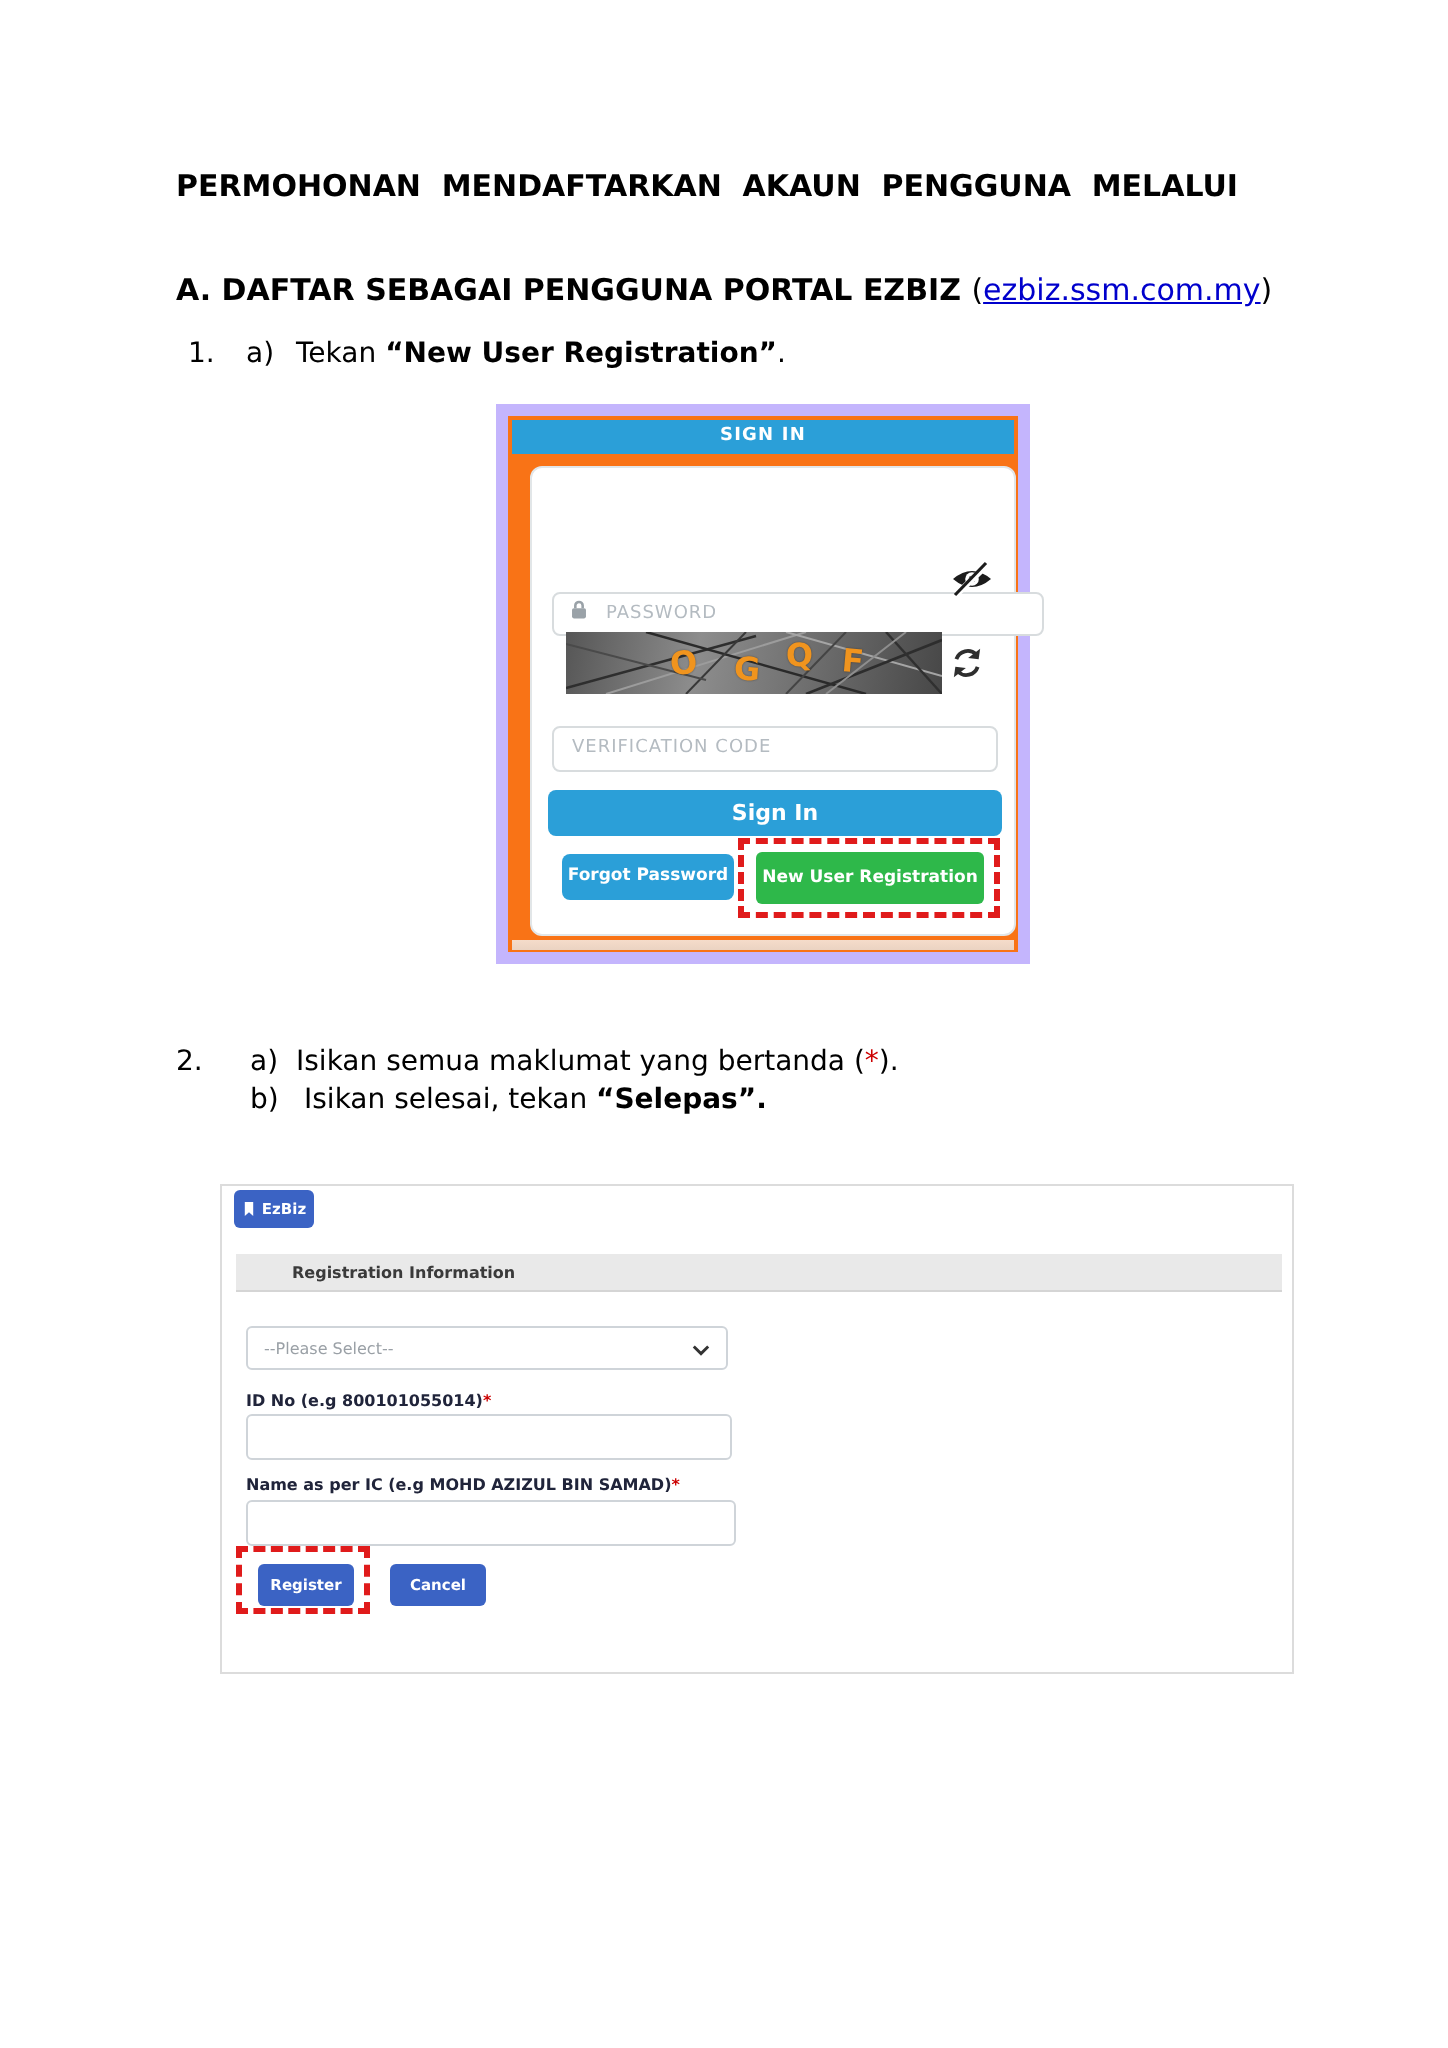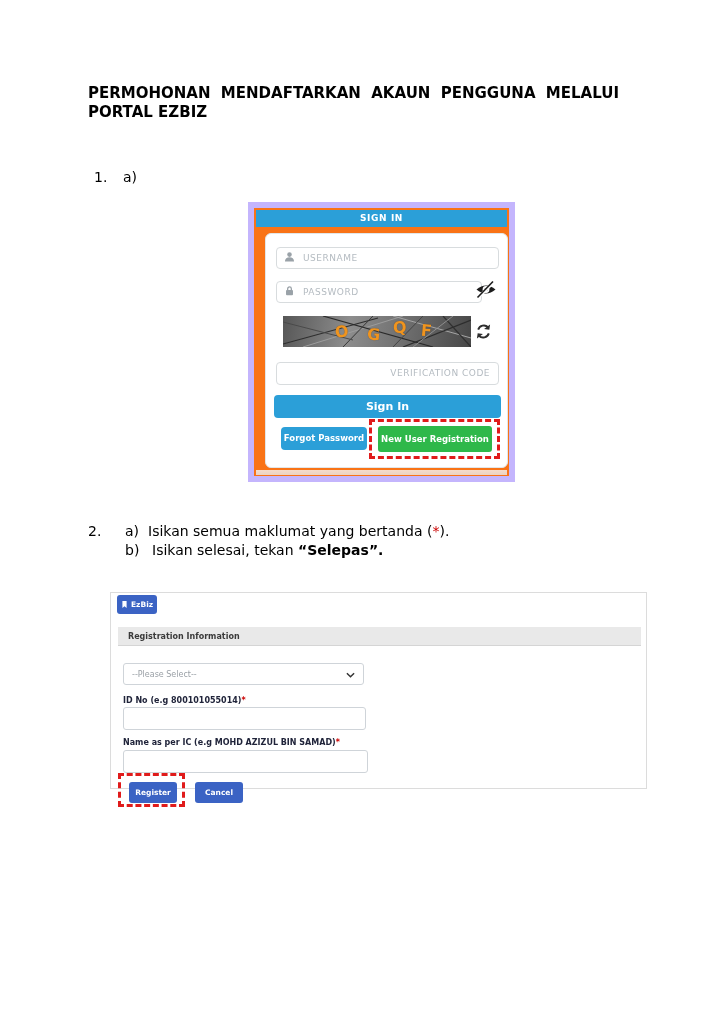--- a/index.html
+++ b/index.html
@@ -18,42 +18,42 @@
   .b { font-weight:bold; }
   .red { color:#cc0000; }
 
   
   .shot1 { position:absolute; left:248px; top:202px; width:267px; height:280px; background:#f97316; border:6px solid #c4b5fd; box-sizing:border-box; }
   .s1-header { position:absolute; left:2px; top:2px; right:2px; height:17px; background:#2b9fd8; color:#fff; font-size:9px; font-weight:bold; letter-spacing:0.6px; text-align:center; line-height:17px; }
   .s1-card { position:absolute; left:11px; top:25px; width:241px; height:233px; border:1px solid #e2e6e8; border-radius:6px; background:#fff; }
   .field { position:absolute; }
   .field input { width:100%; height:100%; box-sizing:border-box; border:1px solid #d8dcde; border-radius:4px; background:#fff; font-family:"DejaVu Sans", sans-serif; font-size:9px; color:#555; padding:0 8px 0 26px; letter-spacing:0.5px; outline:none; }
   .field input::placeholder { color:#b4bbc1; opacity:1; }
-  .field.no-icon input { padding-left:9px;text-align:right; }
+  .field.no-icon input { padding-left:9px; }
   .field .fld-icon { position:absolute; left:8px; top:50%; transform:translateY(-50%); width:11px; height:11px; }
   .f-user  { left:10px; top:12px;  width:223px; height:22px; }
-  .f-pass  { left:10px; top:46px;  width:206px; height:22px; }
+  .f-pass  { left:10px; top:60px;  width:246px; height:22px; }
   .f-verif { left:10px; top:127px; width:223px; height:23px; }
   .eye-toggle { position:absolute; left:208px; top:46px; width:24px; height:19px; cursor:pointer; }
   .captcha { position:absolute; left:17px; top:82px; width:188px; height:31px; background:linear-gradient(100deg,#565656,#8d8d8d 35%,#6e6e6e 65%,#474747); overflow:hidden; }
   .captcha .ch { position:absolute; color:#f0941e; font-size:16px; font-weight:bold; font-family:"DejaVu Sans", sans-serif; text-shadow:0 0 1px rgba(0,0,0,.4); }
   .captcha svg.lines { position:absolute; left:0; top:0; width:100%; height:100%; }
   .refresh-btn { position:absolute; left:209px; top:89px; width:17px; height:17px; cursor:pointer; }
   .btn { position:absolute; color:#fff; font-weight:bold; text-align:center; border-radius:4px; cursor:pointer; }
   .btn-signin  { left:8px;  top:161px; width:227px; height:23px; background:#2b9fd8; font-size:11px; line-height:23px; }
   .btn-forgot  { left:15px; top:193px; width:86px;  height:23px; background:#2b9fd8; font-size:8.5px; line-height:23px; }
   .btn-newuser { left:112px;top:192px; width:114px; height:26px; background:#2eb84a; font-size:8.5px; line-height:26px; border-radius:3px; }
   .annot { position:absolute; border:3px dashed #e01b1b; box-sizing:border-box; pointer-events:none; }
   .annot-newuser { left:103px; top:185px; width:131px; height:40px; }
   .s1-footstrip { position:absolute; left:2px; bottom:1px; right:2px; height:5px; background:linear-gradient(#f4f6f7,#e7ebed); opacity:.8; }
 
   
-  .shot2 { position:absolute; left:110px; top:592px; width:537px; height:197px; background:#fff; border:1px solid #dcdcdc; box-sizing:border-box; }
+  .shot2 { position:absolute; left:110px; top:592px; width:537px; height:245px; background:#fff; border:1px solid #dcdcdc; box-sizing:border-box; }
   .ezbiz-tab { position:absolute; left:6px; top:2px; width:40px; height:19px; background:#3b63c4; border-radius:3px; color:#fff; font-size:7.5px; font-weight:bold; display:flex; align-items:center; justify-content:center; gap:3px; cursor:pointer; }
-  .reg-bar { position:absolute; left:7px; top:34px; width:523px; height:19px; background:#e9e9e9; border-bottom:1px solid #d5d5d5; font-size:8px; font-weight:bold; color:#3a3a3a; line-height:19px; padding-left:10px; box-sizing:border-box; }
+  .reg-bar { position:absolute; left:7px; top:34px; width:523px; height:19px; background:#e9e9e9; border-bottom:1px solid #d5d5d5; font-size:8px; font-weight:bold; color:#3a3a3a; line-height:19px; padding-left:28px; box-sizing:border-box; }
   .reg-label { position:absolute; font-size:8px; font-weight:bold; color:#20243a; white-space:nowrap; }
   .lbl-idtype { left:12px; top:57px;margin-top:25px; }
   .lbl-idno   { left:12px; top:103px; }
   .lbl-name   { left:12px; top:145px; }
   .reg-select { position:absolute; left:12px; top:70px; width:241px; height:22px; border:1px solid #cfd4d9; border-radius:3px; background:#fff; font-size:8px; color:#9aa0a6; line-height:22px; padding-left:8px; box-sizing:border-box; cursor:pointer; }
   .reg-select .chev { position:absolute; right:8px; top:8px; width:9px; height:6px; }
   .reg-input { position:absolute; border:1px solid #cfd4d9; border-radius:3px; background:#fff; box-sizing:border-box; }
   .in-idno { left:12px; top:114px; width:243px; height:23px; }
   .in-name { left:12px; top:157px; width:245px; height:23px; }
   .reg-input input { width:100%; height:100%; border:none; outline:none; background:transparent; font-family:"DejaVu Sans", sans-serif; font-size:8px; padding:0 6px; box-sizing:border-box; }
@@ -62,38 +62,34 @@
   .btn-cancel   { left:84px; top:189px; }
   .annot-register { left:7px; top:180px; width:67px; height:34px; }
 </style>
 </head>
 <body>
 
 <div class="page">
 
   <div class="doc-title">
     <div class="l1">PERMOHONAN MENDAFTARKAN AKAUN PENGGUNA MELALUI</div>
-    <div class="l2">PORTAL EZBIZ</div>
   </div>
 
+  <div class="section-heading">
+    <span>A. DAFTAR SEBAGAI PENGGUNA PORTAL EZBIZ </span><span class="paren">(</span><span class="link">ezbiz.ssm.com.my</span><span class="paren">)</span>
+  </div>
 
   <span class="step-span" style="left:94px; top:168px;">1.</span>
   <span class="step-span" style="left:123px; top:168px;">a)</span>
+  <span class="step-span" style="left:148px; top:168px;"><span>Tekan </span><span class="b">“New User Registration”</span><span>.</span></span>
 
   <div class="shot1">
     <div class="s1-header">SIGN IN</div>
     <div class="s1-card">
 
-      <div class="field f-user">
-        <svg class="fld-icon" viewBox="0 0 12 12">
-            <circle cx="6" cy="3.4" r="2.5" fill="#9aa2a8"></circle>
-            <path d="M1 11c0-3 2.2-4.6 5-4.6S11 8 11 11Z" fill="#9aa2a8"></path>
-          </svg>
-        <input type="text" placeholder="USERNAME" style="">
-      </div>
 
       <div class="field f-pass">
         <svg class="fld-icon" viewBox="0 0 12 12">
             <rect x="2.2" y="5" width="7.6" height="5.6" rx="1" fill="#9aa2a8"></rect>
             <path d="M4 5V3.6a2 2 0 0 1 4 0V5" fill="none" stroke="#9aa2a8" stroke-width="1.4"></path>
           </svg>
         <input type="password" placeholder="PASSWORD" style="">
       </div>
 
       <svg class="eye-toggle" viewBox="0 0 24 18">

